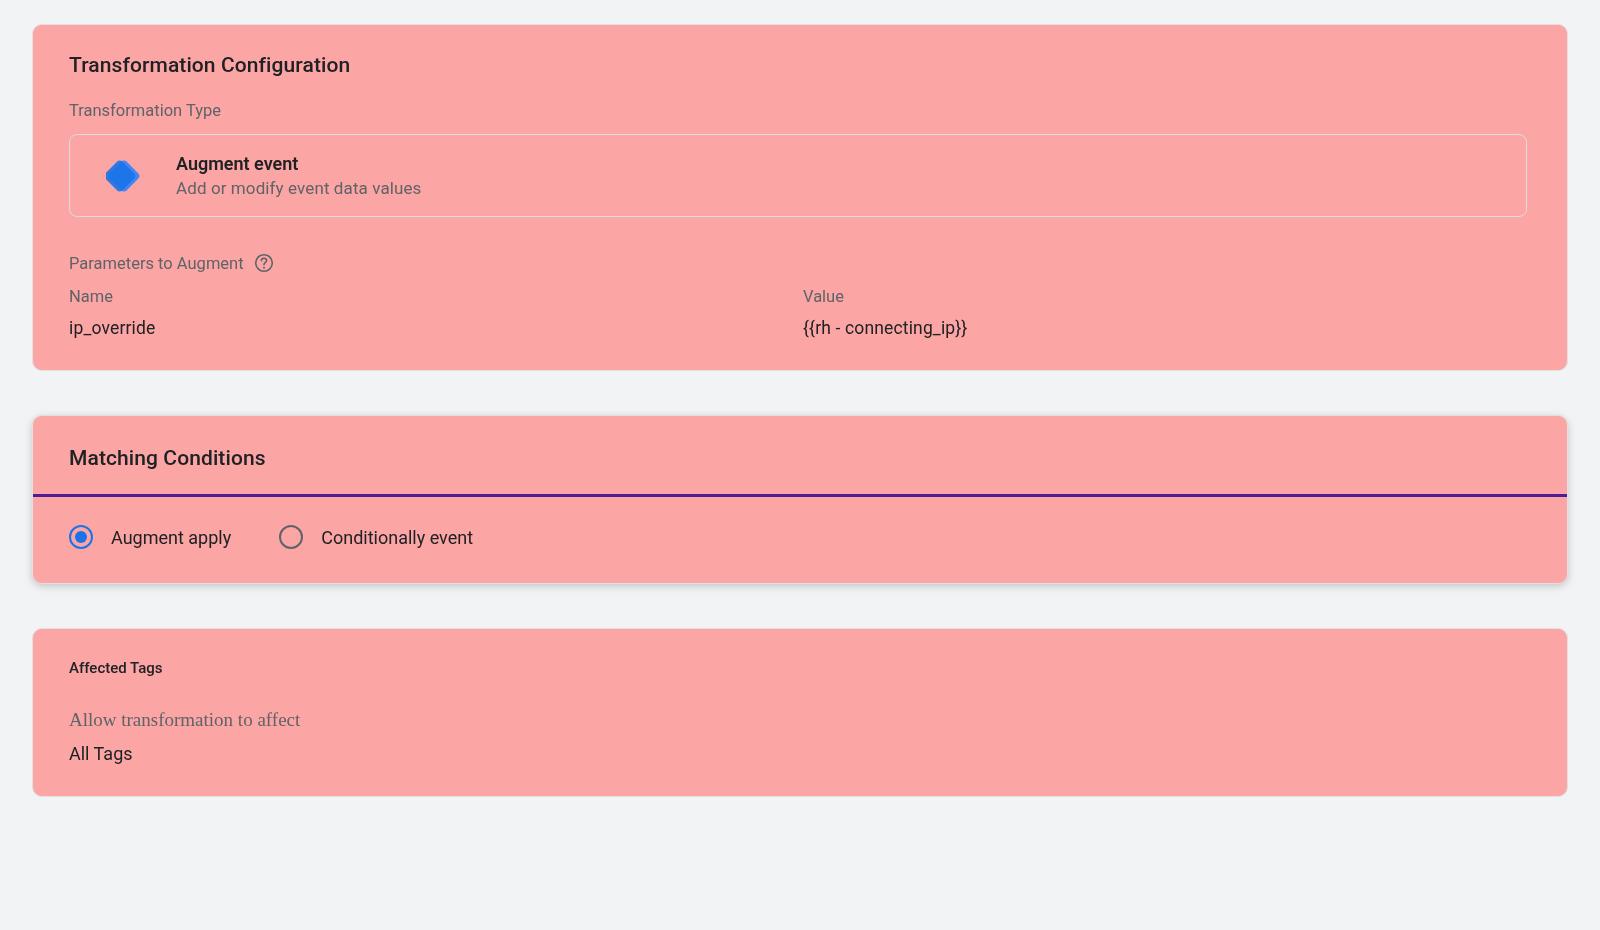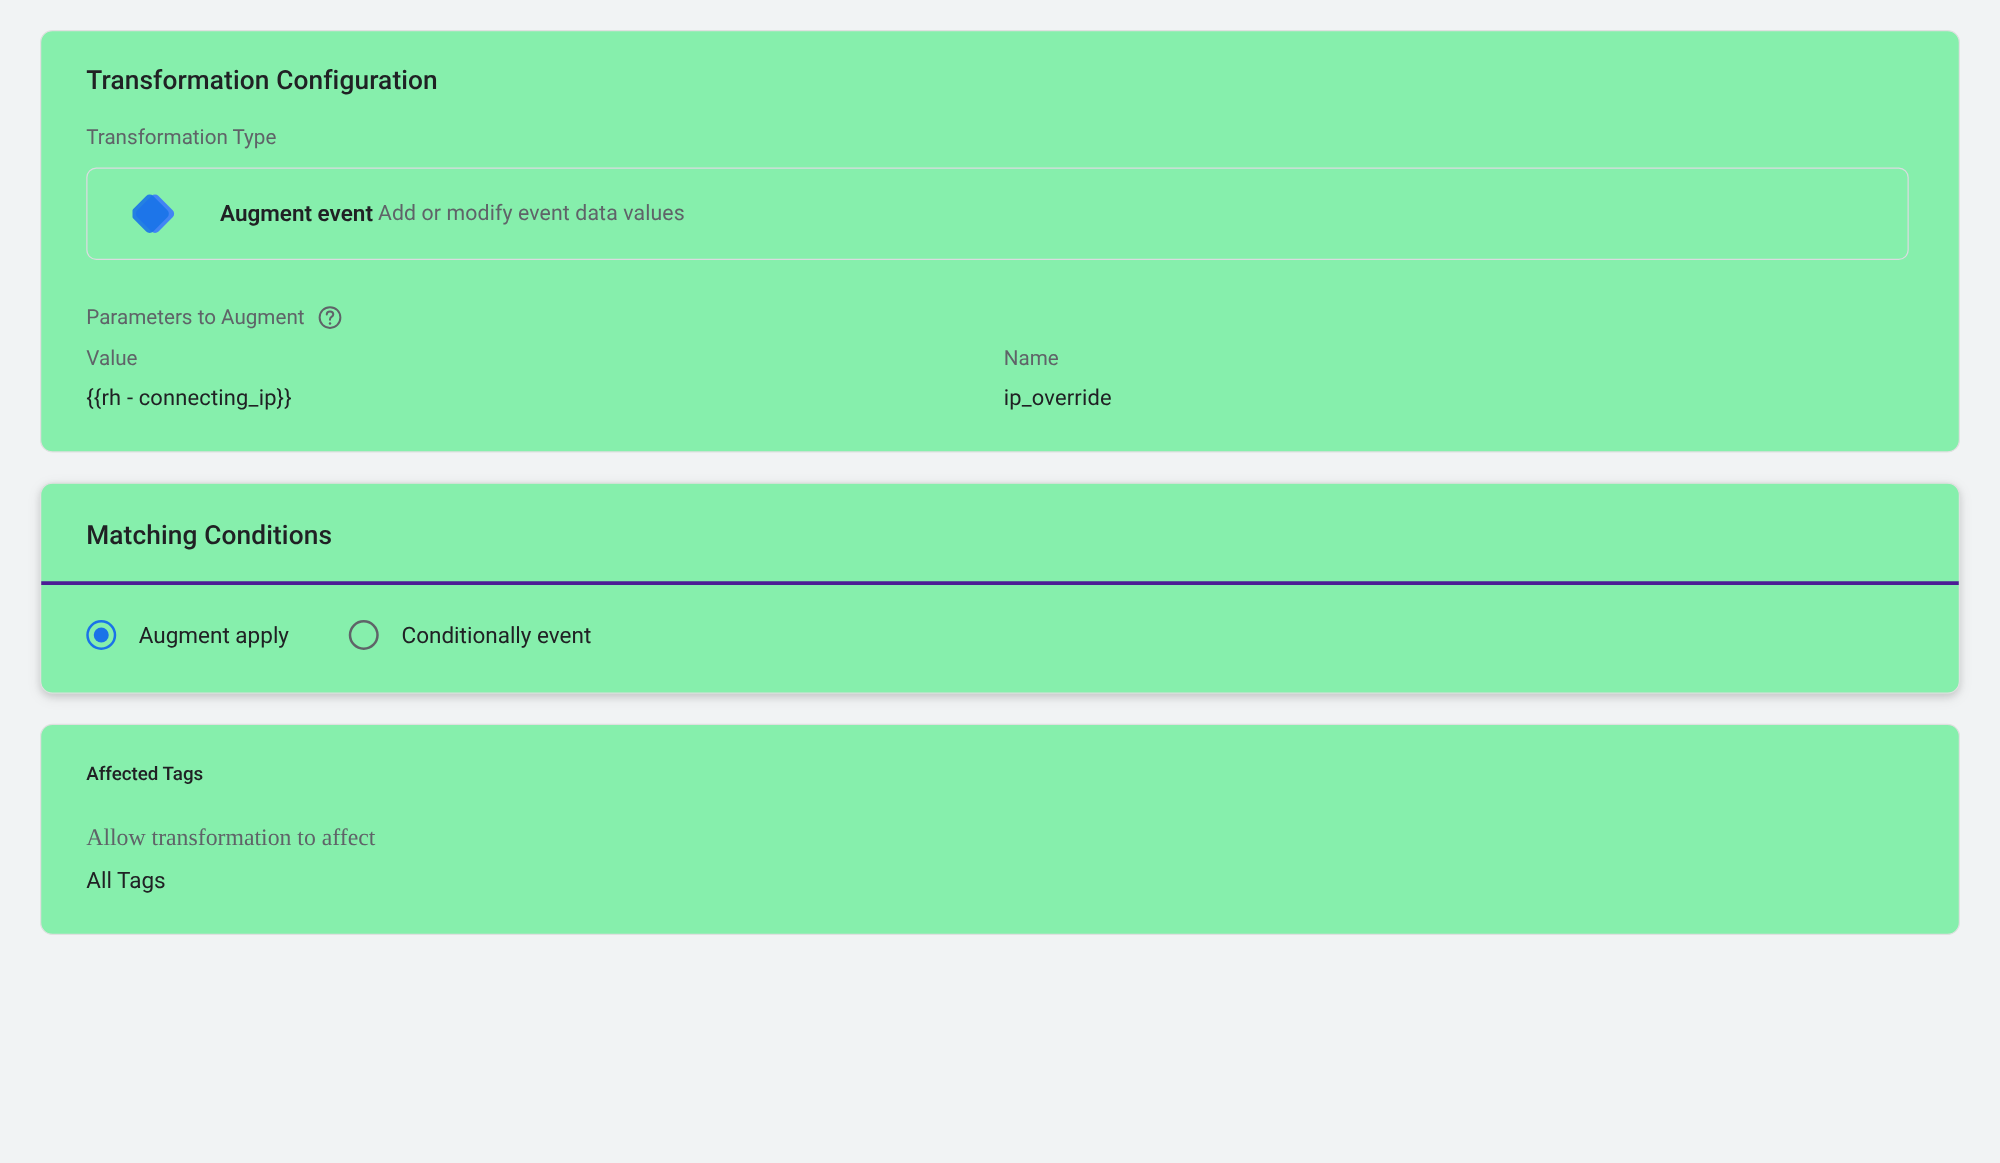--- a/index.html
+++ b/index.html
@@ -10,24 +10,24 @@
 
     body {
       font-family: -apple-system, BlinkMacSystemFont, 'Segoe UI', Roboto, sans-serif;
       background-color: #f1f3f4;
       padding: 24px 32px;
       color: #202124;
       font-size: 16px;
     }
 
     .card {
-      background: #86efac;
+      background: #fca5a5;
       border: 1px solid #e0e0e0;
       border-radius: 10px;
-      margin-bottom: 24px;
+      margin-bottom: 44px;
     }
 
     .card-header {
       padding: 28px 36px 24px 36px;
     }
 
     .card-title {
       font-size: 21px;
       font-weight: 500;
       color: #202124;
@@ -61,21 +61,21 @@
       width: 36px;
       height: 36px;
       display: flex;
       align-items: center;
       justify-content: center;
       margin-left: 14px;
     }
 
     .type-text {
       display: flex;
-      flex-direction: row;
+      flex-direction: column;
       gap: 4px;
     }
 
     .type-title {
       font-size: 18px;
       font-weight: 600;
       color: #202124;
     }
 
     .type-subtitle {
@@ -226,26 +226,26 @@
         <svg width="20" height="20" viewBox="0 0 20 20" fill="none">
           <circle cx="10" cy="10" r="8.3" stroke="#5f6368" stroke-width="1.6"></circle>
           <path d="M7.4 7.6c0-1.4 1.15-2.4 2.6-2.4s2.6 1 2.6 2.3c0 1-0.6 1.5-1.4 2.05-0.7 0.5-1.2 0.9-1.2 1.95v0.3" stroke="#5f6368" stroke-width="1.6" stroke-linecap="round"></path>
           <circle cx="10" cy="14.7" r="1" fill="#5f6368"></circle>
         </svg>
       </span>
     </div>
 
     <div class="params-row">
       <div class="params-col">
+        <span class="col-label">Name</span>
+        <span class="col-value">ip_override</span>
+      </div>
+      <div class="params-col">
         <span class="col-label">Value</span>
         <span class="col-value">{{rh - connecting_ip}}</span>
-      </div>
-      <div class="params-col">
-        <span class="col-label">Name</span>
-        <span class="col-value">ip_override</span>
       </div>
     </div>
   </div>
 </div>
 
 <div class="card card-shadow">
   <div class="conditions-header">
     <h2 class="card-title">Matching Conditions</h2>
   </div>
   <div class="radio-row">

